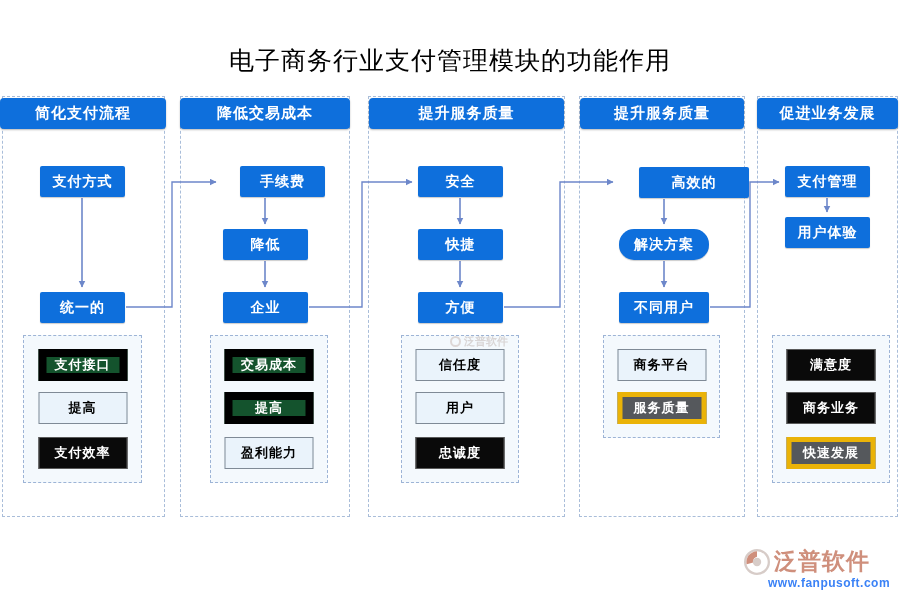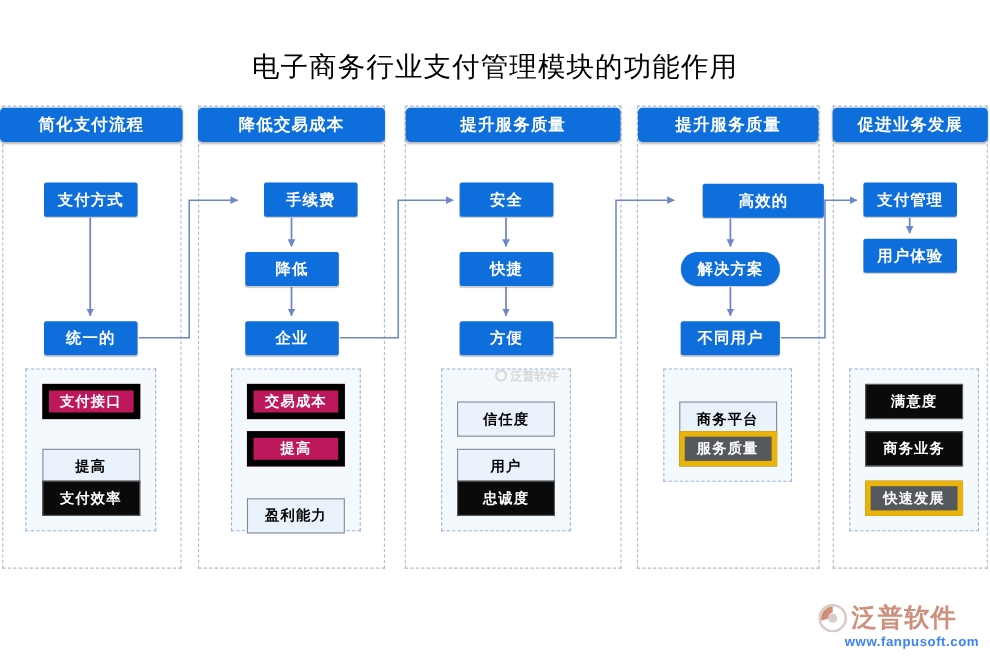--- a/index.html
+++ b/index.html
@@ -47,22 +47,22 @@
   .p3{left:401px;top:335px;width:118px;height:148px;}
   .p4{left:603px;top:335px;width:117px;height:103px;}
   .p5{left:772px;top:335px;width:118px;height:148px;}
   .pbox{
     position:absolute;left:50%;transform:translateX(-50%);
     width:89px;height:32px;box-sizing:border-box;
     display:flex;align-items:center;justify-content:center;
     font-size:13px;font-weight:700;letter-spacing:1px;
   }
   .r1{top:13px;} .r2{top:56px;} .r3{top:101px;}
-  .slate{background:#be185d;border:6px solid #000000;color:#fff;}
-  .light{background:#eaf3fb;border:1px solid #7f8a96;color:#000;margin-top:16px;}
+  .slate{background:#14532d;border:8px solid #000000;color:#fff;}
+  .light{background:#eaf3fb;border:1px solid #7f8a96;color:#000;}
   .black{background:#0a0a0a;border:1px solid #5a5a5a;color:#fff;}
   .darkgrey{background:#55585c;border:5px solid #eab308;color:#fff;}
   
   .watermark{
     position:absolute;left:450px;top:334px;display:flex;align-items:center;gap:3px;
     opacity:.35;color:#a8958d;font-size:11px;font-weight:700;
   }
   .wm-circle{width:11px;height:11px;border-radius:50%;border:2px solid #b39a90;box-sizing:border-box;}
   
   .footer{position:absolute;left:744px;top:549px;width:150px;height:42px;}

